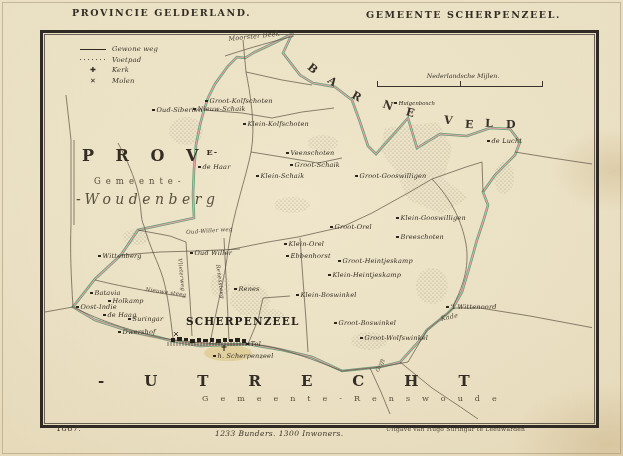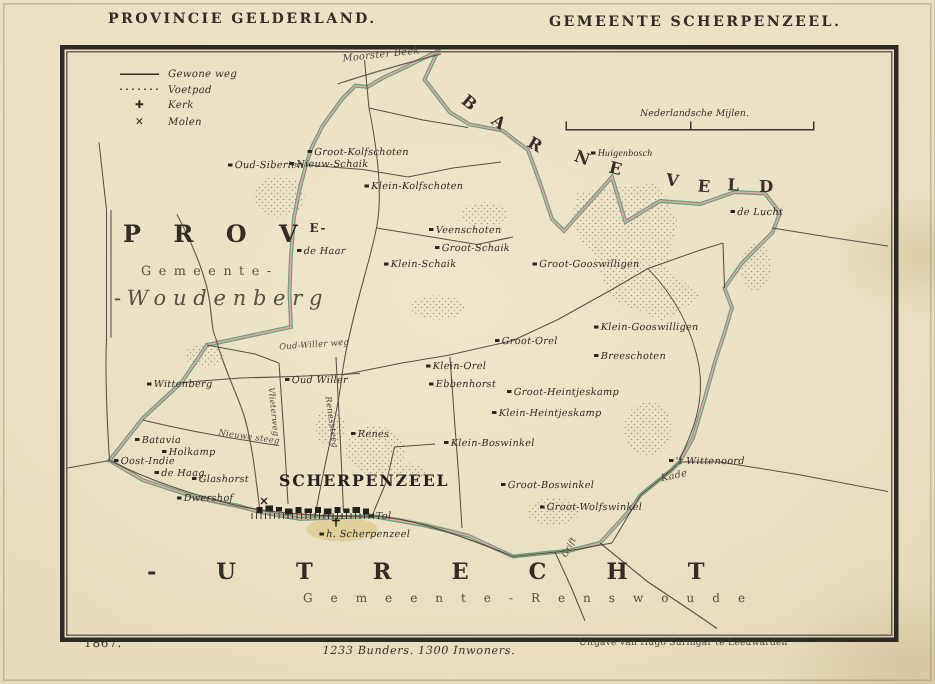--- a/index.html
+++ b/index.html
@@ -234,21 +234,21 @@
       <span class="ml ml-farm" style="left: 296px; top: 291px;">Klein-Boswinkel</span>
       <span class="ml ml-farm" style="left: 334px; top: 319px;">Groot-Boswinkel</span>
       <span class="ml ml-farm" style="left: 360px; top: 334px;">Groot-Wolfswinkel</span>
       <span class="ml ml-farm" style="left: 446px; top: 303px;">'t Wittenoord</span>
       <span class="ml ml-farm" style="left: 98px; top: 252px;">Wittenberg</span>
       <span class="ml ml-farm" style="left: 190px; top: 249px;">Oud Willer</span>
       <span class="ml ml-farm" style="left: 90px; top: 289px;">Batavia</span>
       <span class="ml ml-farm" style="left: 108px; top: 297px;">Holkamp</span>
       <span class="ml ml-farm" style="left: 76px; top: 303px;">Oost-Indie</span>
       <span class="ml ml-farm" style="left: 103px; top: 311px;">de Haag</span>
-      <span class="ml ml-farm" style="left: 128px; top: 315px;">Glashorst</span>
+      <span class="ml ml-farm" style="left: 128px; top: 315px;">Suringar</span>
       <span class="ml ml-farm" style="left: 118px; top: 328px;">Dwershof</span>
       <span class="ml ml-farm" style="left: 234px; top: 285px;">Renes</span>
       <span class="ml ml-farm" style="left: 213px; top: 352px;">h. Scherpenzeel</span>
       <span class="ml ml-farm" style="left: 246px; top: 340px;">Tol</span>
       <span class="ml ml-water" style="left: 228px; top: 35px; transform: rotate(-6deg);">Moorster Beek</span>
       <span class="ml ml-water" style="left: 440px; top: 315px; transform: rotate(-12deg);">Kade</span>
       <span class="ml ml-road" style="left: 186px; top: 229px; transform: rotate(-4deg);">Oud-Willer weg</span>
       <span class="ml ml-road" style="left: 183px; top: 258px; transform: rotate(84deg);">Vlieterweg</span>
       <span class="ml ml-road" style="left: 221px; top: 264px; transform: rotate(82deg);">Renessteeg</span>
       <span class="ml ml-road" style="left: 146px; top: 286px; transform: rotate(8deg);">Nieuwe steeg</span>

